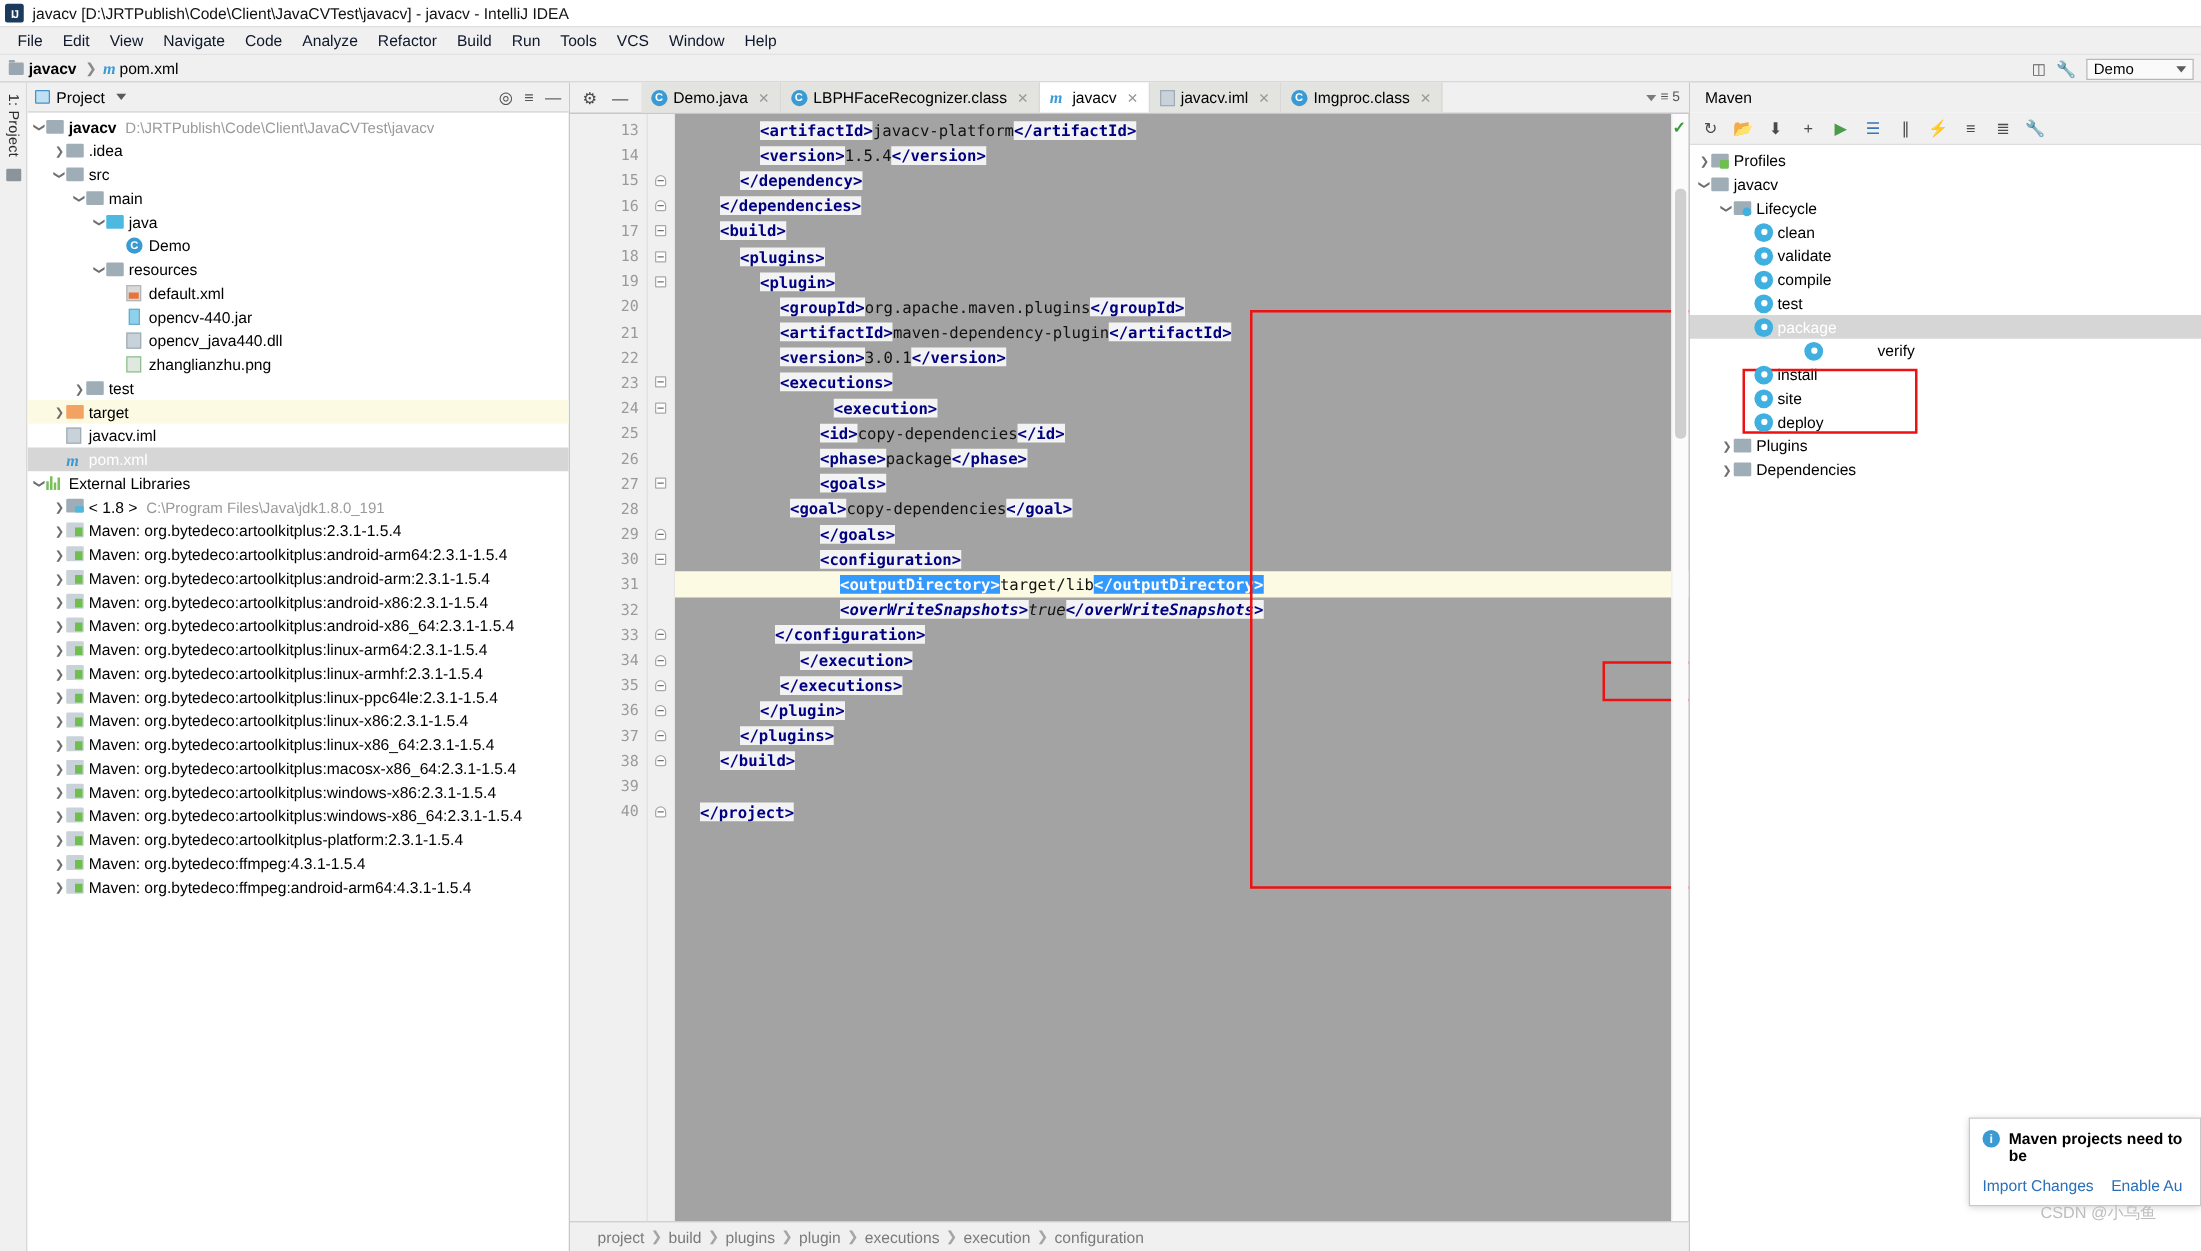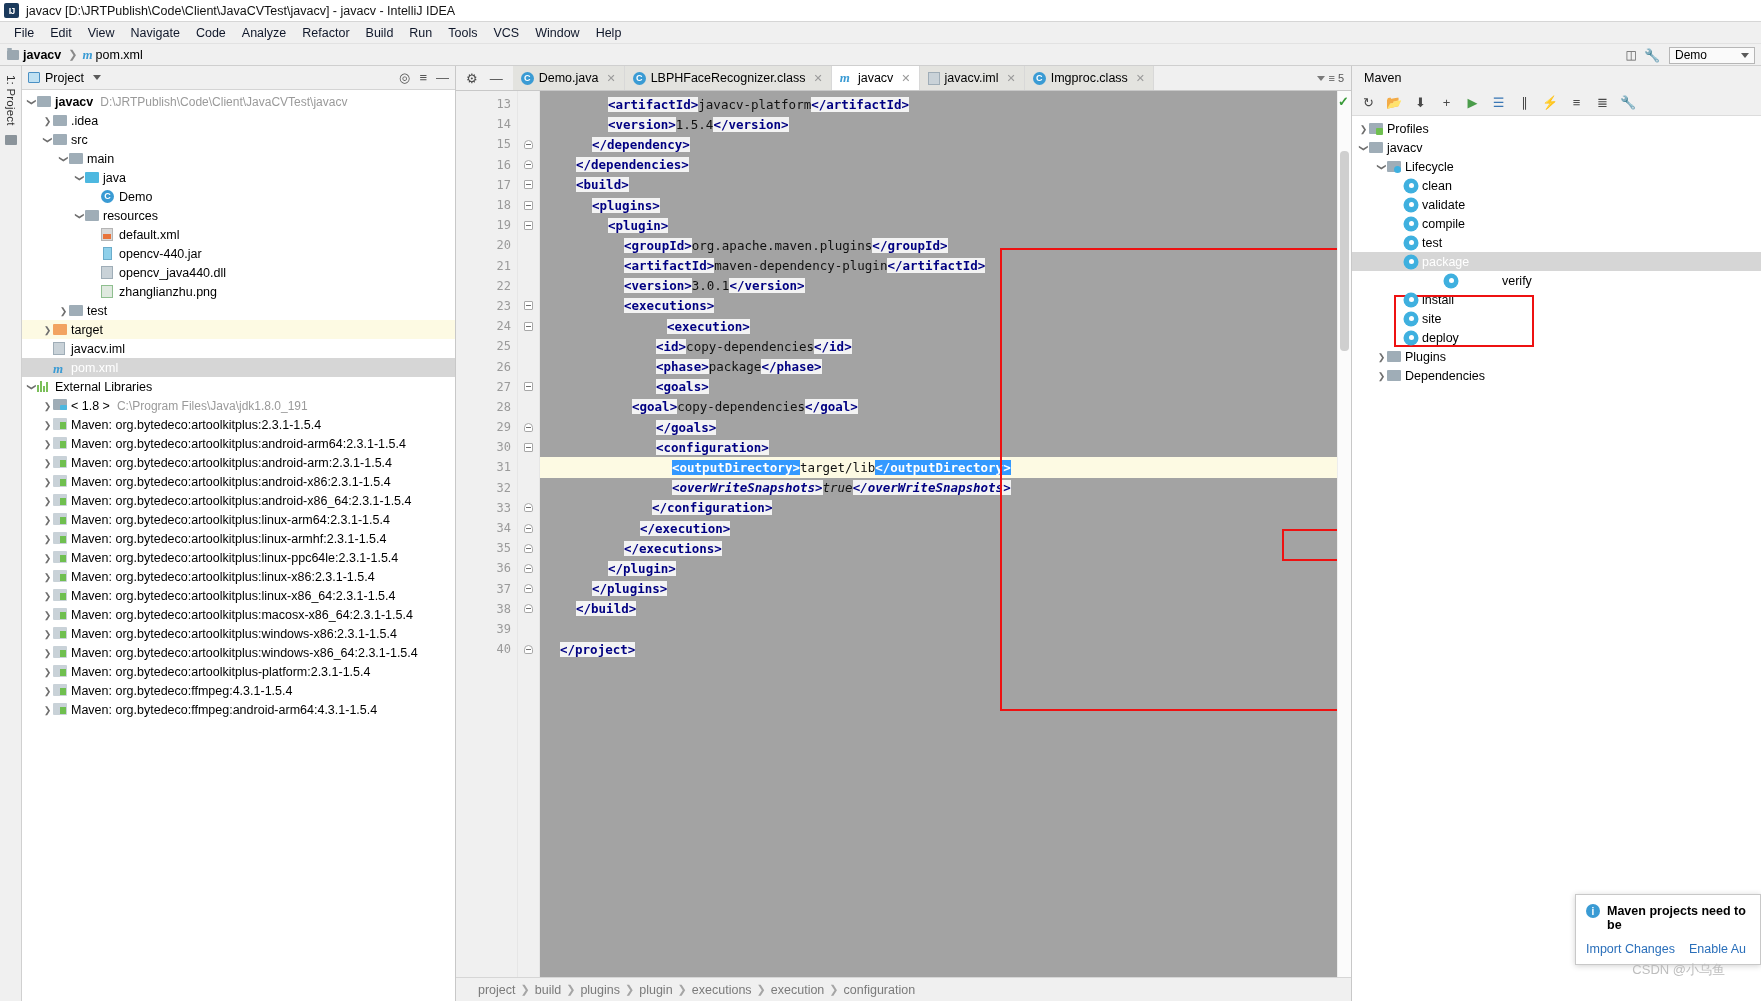--- a/index.html
+++ b/index.html
@@ -618,21 +618,21 @@
             <div class="cline" style="padding-left: 84px;"><span class="tg">&lt;executions&gt;</span></div>
             <div class="cline" style="padding-left: 100px; margin-left: 27px;"><span class="tg">&lt;execution&gt;</span></div>
             <div class="cline" style="padding-left: 116px;"><span class="tg">&lt;id&gt;</span><span class="tx">copy-dependencies</span><span class="tg">&lt;/id&gt;</span></div>
             <div class="cline" style="padding-left: 116px;"><span class="tg">&lt;phase&gt;</span><span class="tx">package</span><span class="tg">&lt;/phase&gt;</span></div>
             <div class="cline" style="padding-left: 116px;"><span class="tg">&lt;goals&gt;</span></div>
             <div class="cline" style="padding-left: 92px;"><span class="tg">&lt;goal&gt;</span><span class="tx">copy-dependencies</span><span class="tg">&lt;/goal&gt;</span></div>
             <div class="cline" style="padding-left: 116px;"><span class="tg">&lt;/goals&gt;</span></div>
             <div class="cline" style="padding-left: 116px;"><span class="tg">&lt;configuration&gt;</span></div>
             <div class="cline caret" style="padding-left: 132px;"><span class="tg sel">&lt;outputDirectory&gt;</span><span class="tx">target/lib</span><span class="tg sel">&lt;/outputDirectory&gt;</span></div>
             <div class="cline" style="padding-left: 132px; font-style: italic;"><span class="tg">&lt;overWriteSnapshots&gt;</span><span class="tx">true</span><span class="tg">&lt;/overWriteSnapshots&gt;</span></div>
-            <div class="cline" style="padding-left: 112px;"><span class="tg">&lt;/configuration&gt;</span></div>
+            <div class="cline" style="padding-left: 80px;"><span class="tg">&lt;/configuration&gt;</span></div>
             <div class="cline" style="padding-left: 100px;"><span class="tg">&lt;/execution&gt;</span></div>
             <div class="cline" style="padding-left: 84px;"><span class="tg">&lt;/executions&gt;</span></div>
             <div class="cline" style="padding-left: 68px;"><span class="tg">&lt;/plugin&gt;</span></div>
             <div class="cline" style="padding-left: 52px;"><span class="tg">&lt;/plugins&gt;</span></div>
             <div class="cline" style="padding-left: 36px;"><span class="tg">&lt;/build&gt;</span></div>
             <div class="cline" style="padding-left: 4px;"></div>
             <div class="cline" style="padding-left: 20px;"><span class="tg">&lt;/project&gt;</span></div>
           </div>
 
         <div class="redbox" style="left:544px; top:157px; width:542px; height:463px;"></div>

